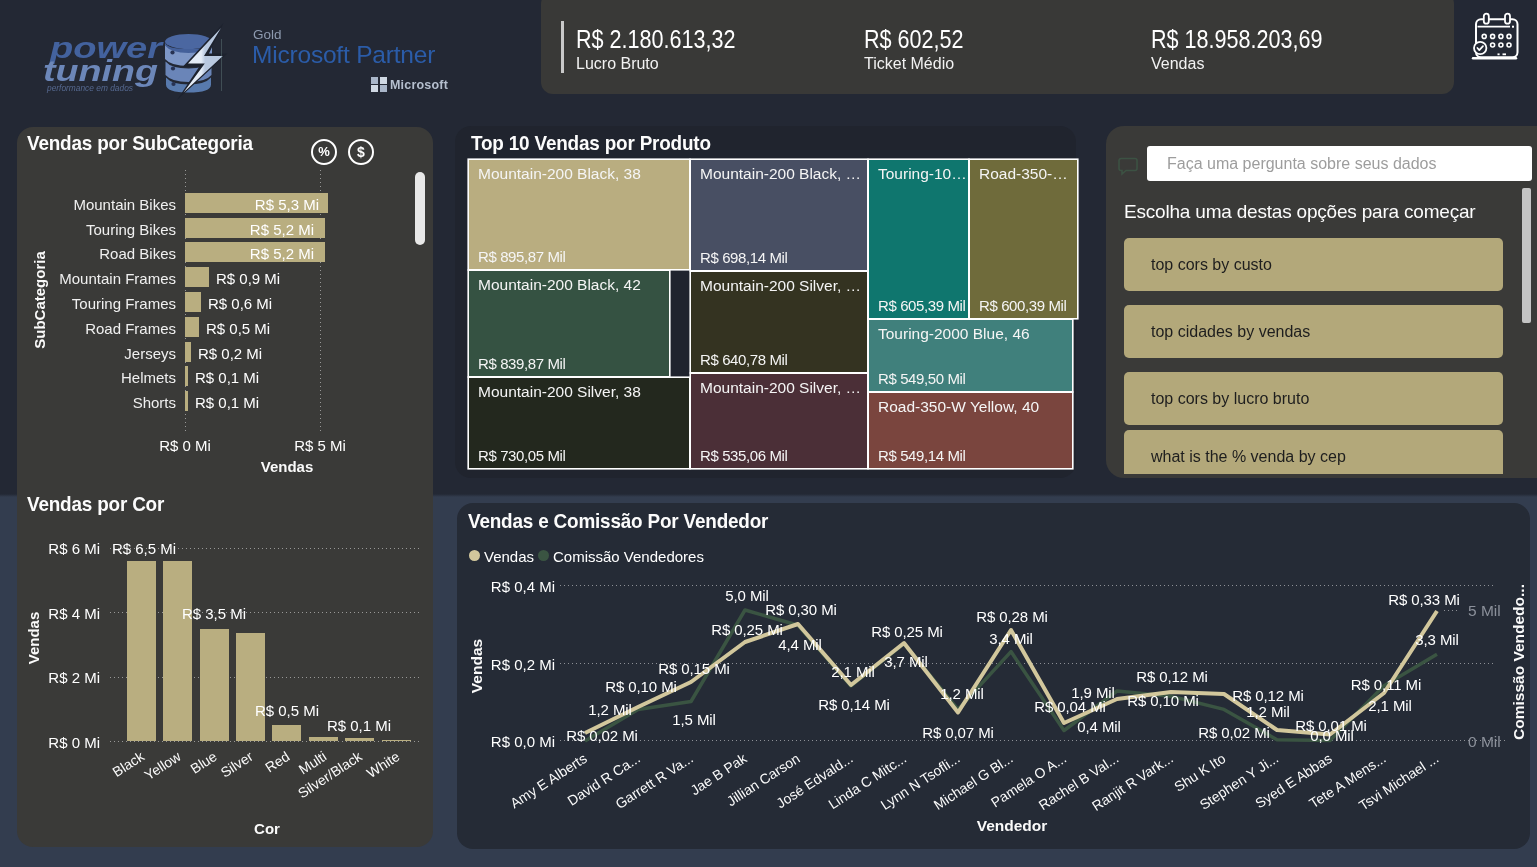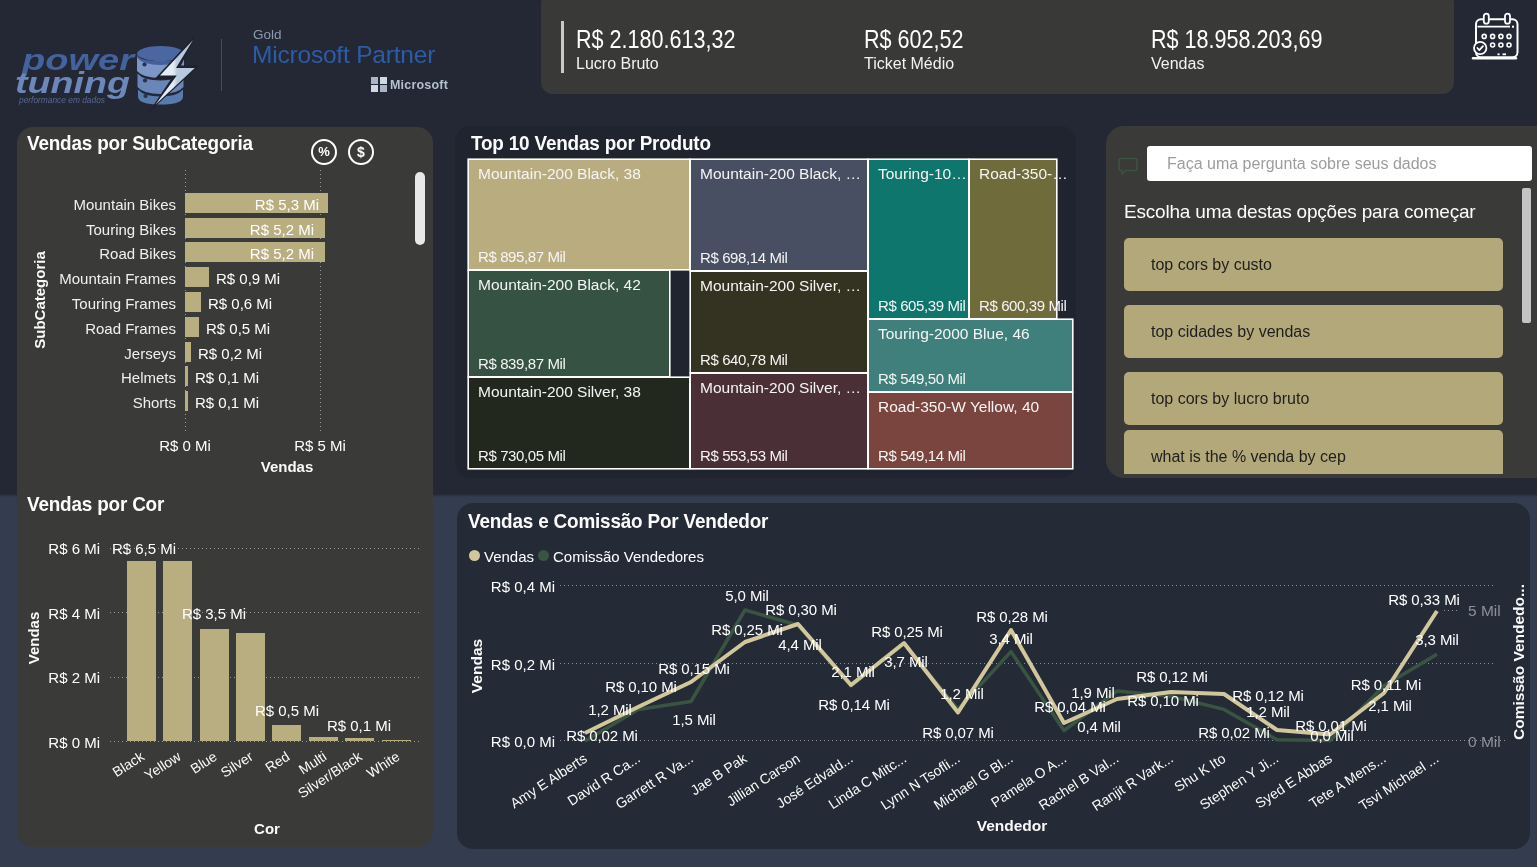--- a/index.html
+++ b/index.html
@@ -26,21 +26,21 @@
 .qbtn { position:absolute; left:18px; width:379px; height:53px; background:#b3a87a; border-radius:5px; color:#1e1e1e; font-size:16px; line-height:53px; padding-left:27px; }
 .dlabel { position:absolute; white-space:nowrap; font-size:15px; letter-spacing:-0.1px; color:#fff; transform:translate(-50%, calc(-50% + 2px)); }
 .lcy { font-size:15px; color:#fff; }
 .lcy2 { font-size:15.5px; color:#8b909a; }
 .kpiv { font-size:26px; color:#fff; transform:scaleX(0.83); transform-origin:0 0; }
 .kpil { font-size:16px; color:#f2f2f2; }
 </style>
 </head>
 <body>
 
-<div id="logo" class="abs" style="left:0px;top:12px;width:230px;height:110px;">
+<div id="logo" class="abs" style="left:0px;top:0px;width:230px;height:110px;padding-left:28px;">
 <svg width="230" height="110" viewBox="0 0 230 110">
   <defs>
     <linearGradient id="boltg" x1="0" y1="0" x2="1" y2="0">
       <stop offset="0.45" stop-color="#e3ebf6"></stop>
       <stop offset="0.55" stop-color="#b9c9e0"></stop>
     </linearGradient>
   </defs>
 
   <g>
     <ellipse cx="160.5" cy="41.5" rx="23.5" ry="7.5" fill="#4b67a1"></ellipse>
@@ -198,27 +198,27 @@
 <div class="cell" style="left:691px;top:160px;width:176px;height:110px;background:#484f63;">
     <span>Mountain-200 Black, …</span>
     <i>R$ 698,14 Mil</i>
   </div>
 <div class="cell" style="left:691px;top:272px;width:176px;height:100px;background:#343321;">
     <span>Mountain-200 Silver, …</span>
     <i>R$ 640,78 Mil</i>
   </div>
 <div class="cell" style="left:691px;top:374px;width:176px;height:94px;background:#4b2f37;">
     <span>Mountain-200 Silver, …</span>
-    <i>R$ 553,53 Mil</i>
+    <i>R$ 535,06 Mil</i>
   </div>
 <div class="cell" style="left:869px;top:160px;width:99px;height:158px;background:#0f766e;">
     <span>Touring-10…</span>
     <i>R$ 605,39 Mil</i>
   </div>
-<div class="cell" style="left:970px;top:160px;width:86px;height:158px;background:#6f6b3b;">
+<div class="cell" style="left:970px;top:160px;width:107px;height:158px;background:#6f6b3b;">
     <span>Road-350-…</span>
     <i>R$ 600,39 Mil</i>
   </div>
 <div class="cell" style="left:869px;top:320px;width:203px;height:71px;background:#40807c;">
     <span>Touring-2000 Blue, 46</span>
     <i>R$ 549,50 Mil</i>
   </div>
 <div class="cell" style="left:869px;top:393px;width:203px;height:75px;background:#7a453e;">
     <span>Road-350-W Yellow, 40</span>
     <i>R$ 549,14 Mil</i>

